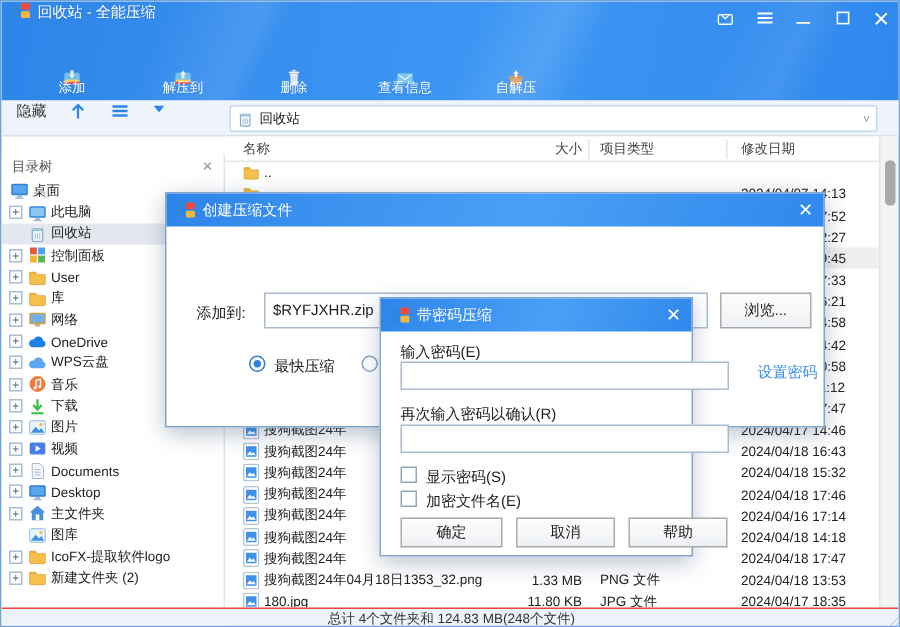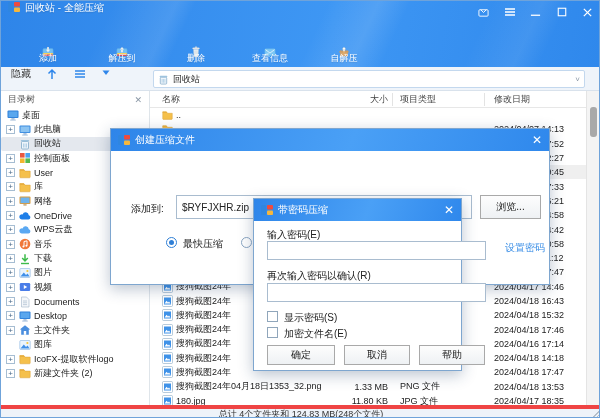--- a/index.html
+++ b/index.html
@@ -22,21 +22,21 @@
 
   
   .navrow { position:absolute; left:0; top:66px; width:600px; height:24px; background:#eff4fa; border-bottom:1px solid #d9e2ec; display:flex; align-items:flex-start; }
   .hide-label { font-size:10px; color:#333; margin-left:10px; }
   .nav-ico { margin-left:14px; display:flex; align-items:center; }
   .addressbar { position:absolute; left:152px; top:3px; width:432px; height:18px; background:#fff; border:1px solid #c3d8ee; border-radius:2px; display:flex; align-items:center; padding:0 4px; }
   .addr-text { font-size:9px; color:#222; margin-left:4px; }
   .addr-chevron { margin-left:auto; color:#8a97a5; font-size:8px; }
 
   
-  .sidebar { position:absolute; left:0; top:90px; width:149px; height:314px; background:#fff; border-right:1px solid #dfe5ea; overflow:hidden; }
+  .sidebar { position:absolute; left:0; top:102px; width:149px; height:314px; background:#fff; border-right:1px solid #dfe5ea; overflow:hidden; }
   .tree-header { height:17px; display:flex; align-items:center; justify-content:space-between; padding:0 7px; font-size:9px; color:#555; }
   .tree-close { color:#8a97a5; font-size:9px; }
   .tree-row { height:14.35px; display:flex; align-items:center; font-size:9px; color:#222; white-space:nowrap; padding-left:5px; }
   .tree-row.sel { background:#e4e8ee; border-radius:2px; }
   .expander { width:9px; height:9px; min-width:9px; border:1px solid #a6bdd2; background:#fff; color:#4a6a8a; font-size:8px; line-height:7px; text-align:center; margin-right:4px; }
   .exp-spacer { width:9px; min-width:9px; height:9px; margin-right:4px; }
   .depth0 { padding-left:6px; }
   .tree-label { margin-left:3px; }
   .ic { width:12px; height:12px; display:inline-flex; }
 
@@ -50,21 +50,21 @@
   .col-date { position:absolute; left:344px; top:0; height:100%; display:flex; align-items:center; }
   .rows { position:relative; }
   .frow { position:relative; height:14.3px; font-size:9px; color:#222; }
   .frow.hl { background:#efefef; }
   .fic { width:11px; height:12px; display:inline-flex; }
 
   .scrollbar { position:absolute; left:585px; top:90px; width:13px; height:314px; background:#f4f4f4; border-left:1px solid #e4e4e4; }
   .sb-thumb { position:absolute; left:3px; top:16px; width:7px; height:30px; background:#a9a9a9; border-radius:3px; }
 
   
-  .statusbar { position:absolute; left:0; top:404px; width:600px; height:14px; background:#eef3f9; border-top:4px solid #ef4444; display:flex; align-items:center; justify-content:center; font-size:9px; color:#333; }
+  .statusbar { position:absolute; left:0; top:404px; width:600px; height:14px; background:#eef3f9; border-top:1px solid #ef4444; display:flex; align-items:center; justify-content:center; font-size:9px; color:#333; }
   .grip { position:absolute; right:1px; bottom:1px; width:8px; height:8px;
     background:linear-gradient(135deg, transparent 50%, #b5bec8 50%, #b5bec8 57%, transparent 57%, transparent 71%, #b5bec8 71%, #b5bec8 78%, transparent 78%, transparent 92%, #b5bec8 92%); }
 
   
   .dialog { position:absolute; background:#fff; border:1px solid #7ea6cf; box-shadow:0 4px 14px rgba(30,60,100,.30);margin-left:34px; }
   .dlg-title { height:22px; display:flex; align-items:center; gap:5px; padding:0 7px; color:#fff; font-size:10px;
     background:linear-gradient(110deg,#2e85e9,#4aa0f6 55%,#2f88ec); }
   .dlg-close { margin-left:auto; color:#fff; font-size:12px; line-height:12px; }
   .create-dlg { left:75px; top:127px; width:440px; height:157px; z-index:10; }
   .pw-dlg { left:218px; top:197px; width:209px; height:173px; z-index:20; }

